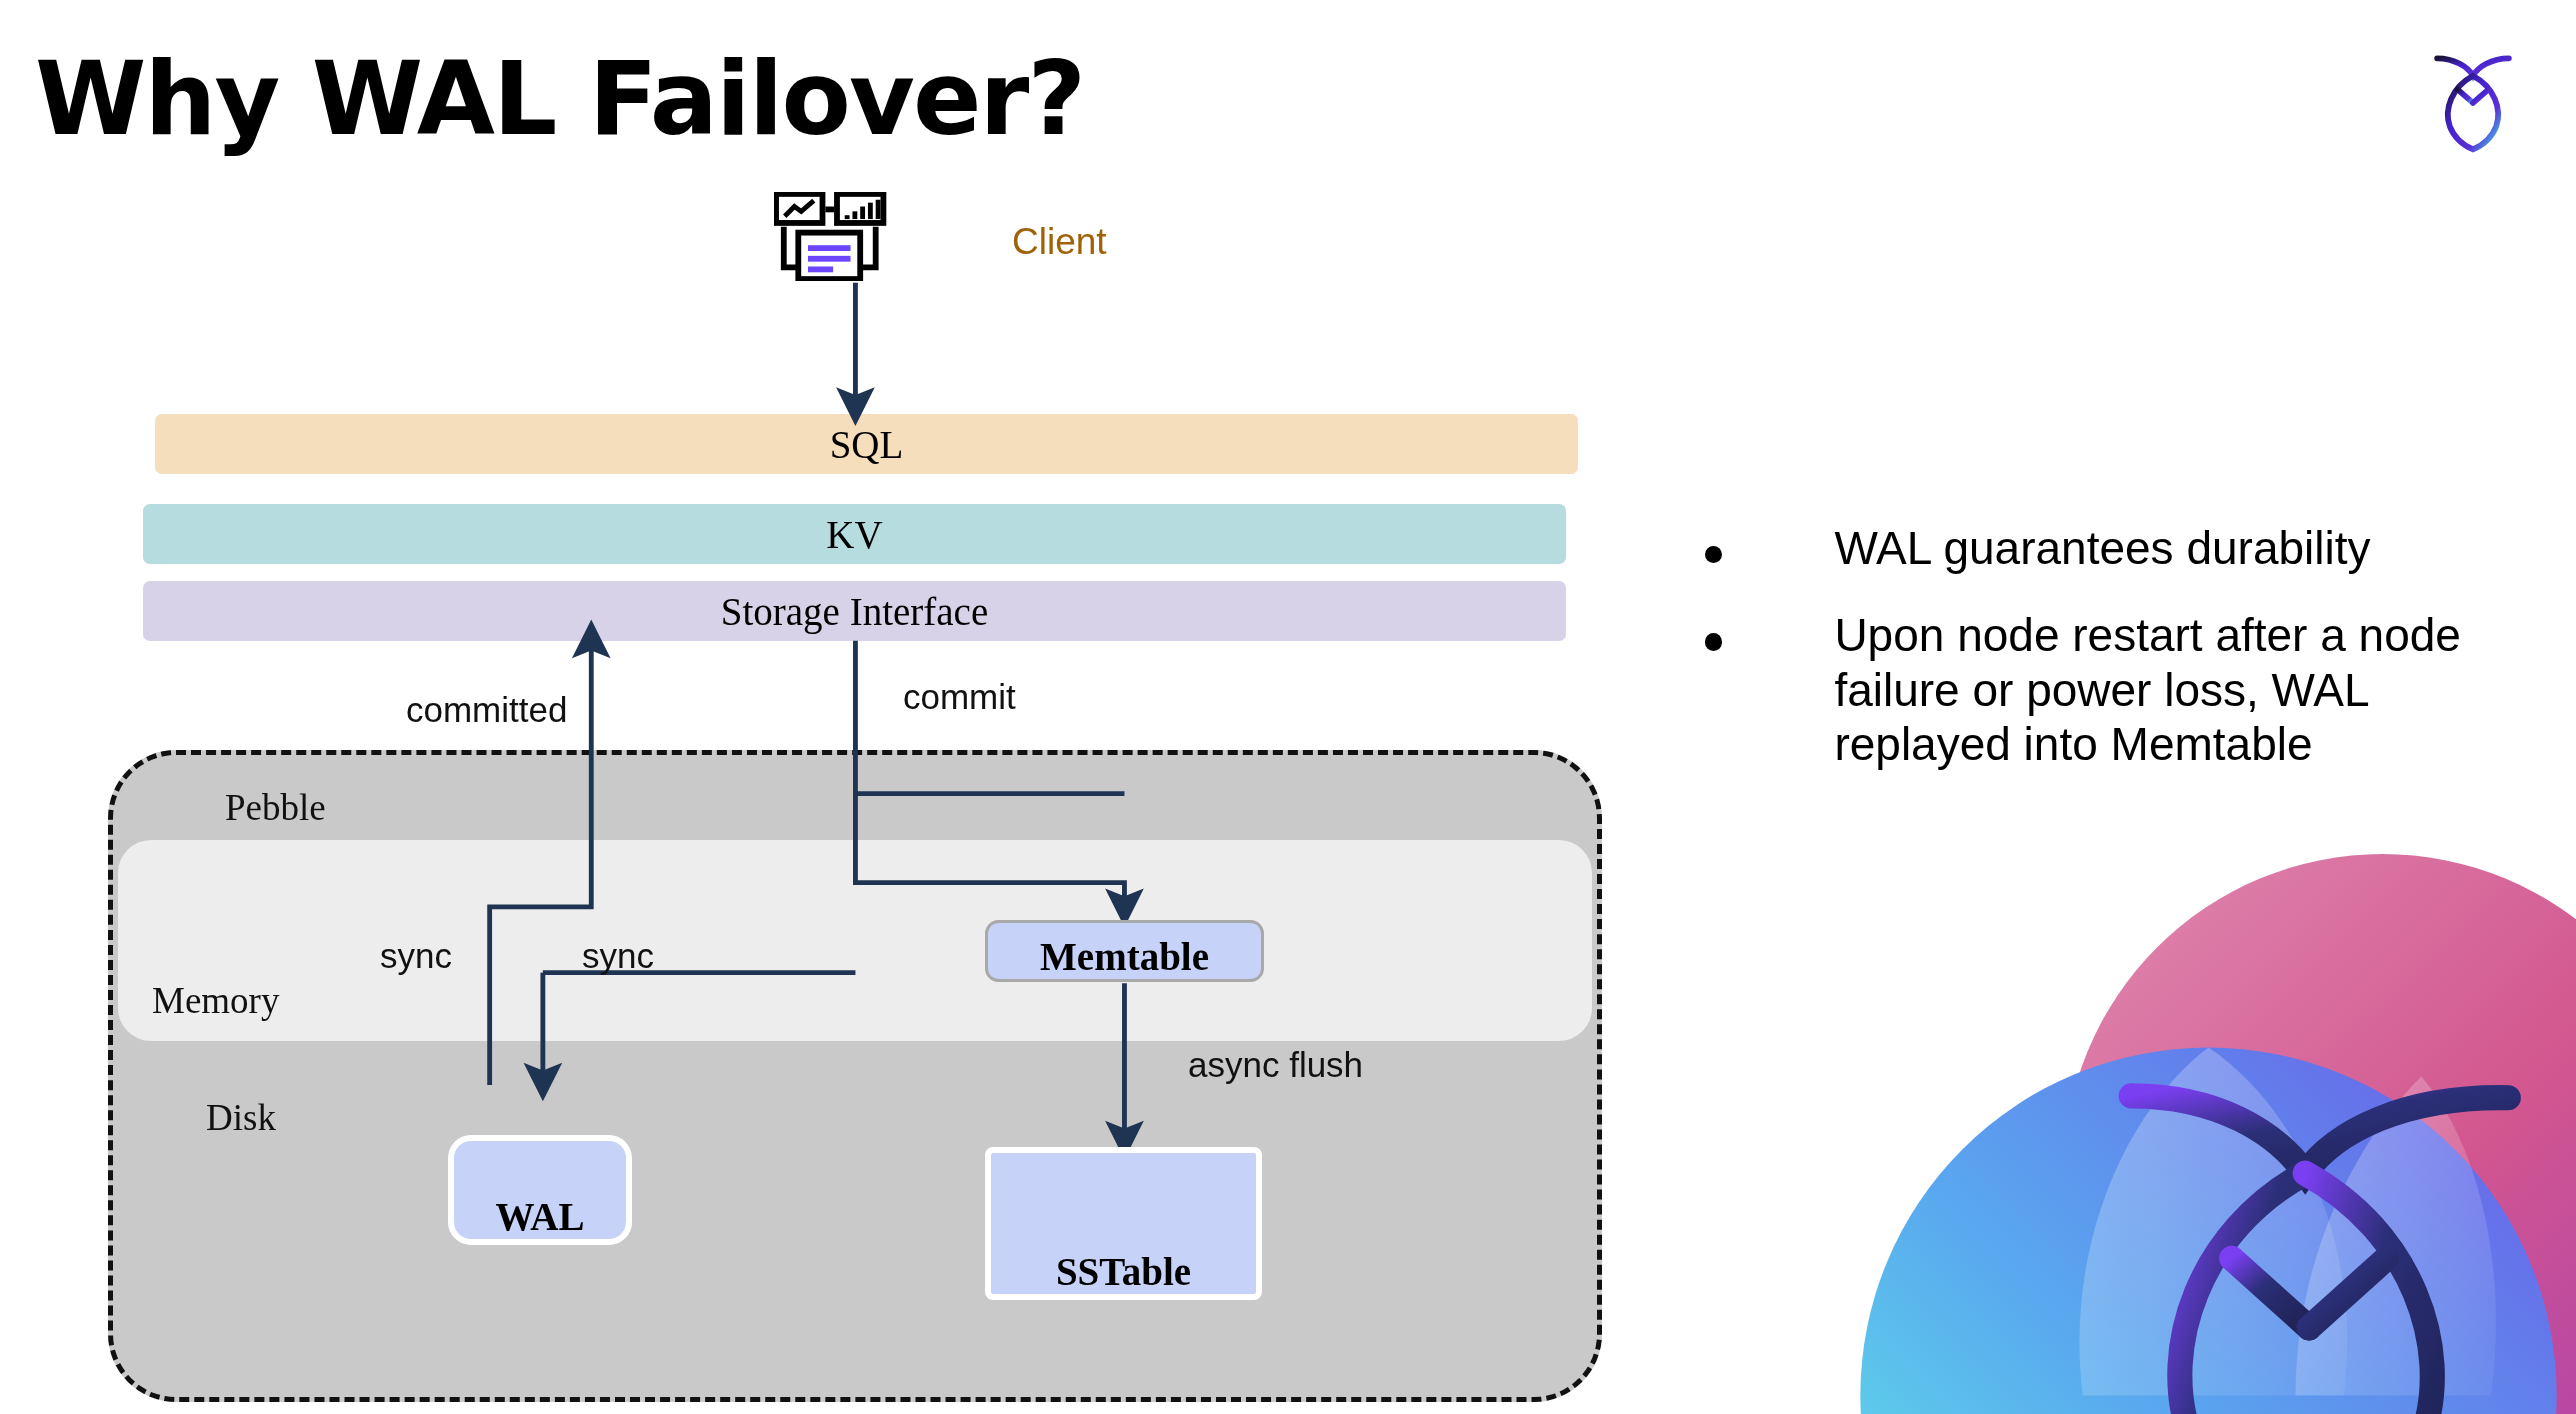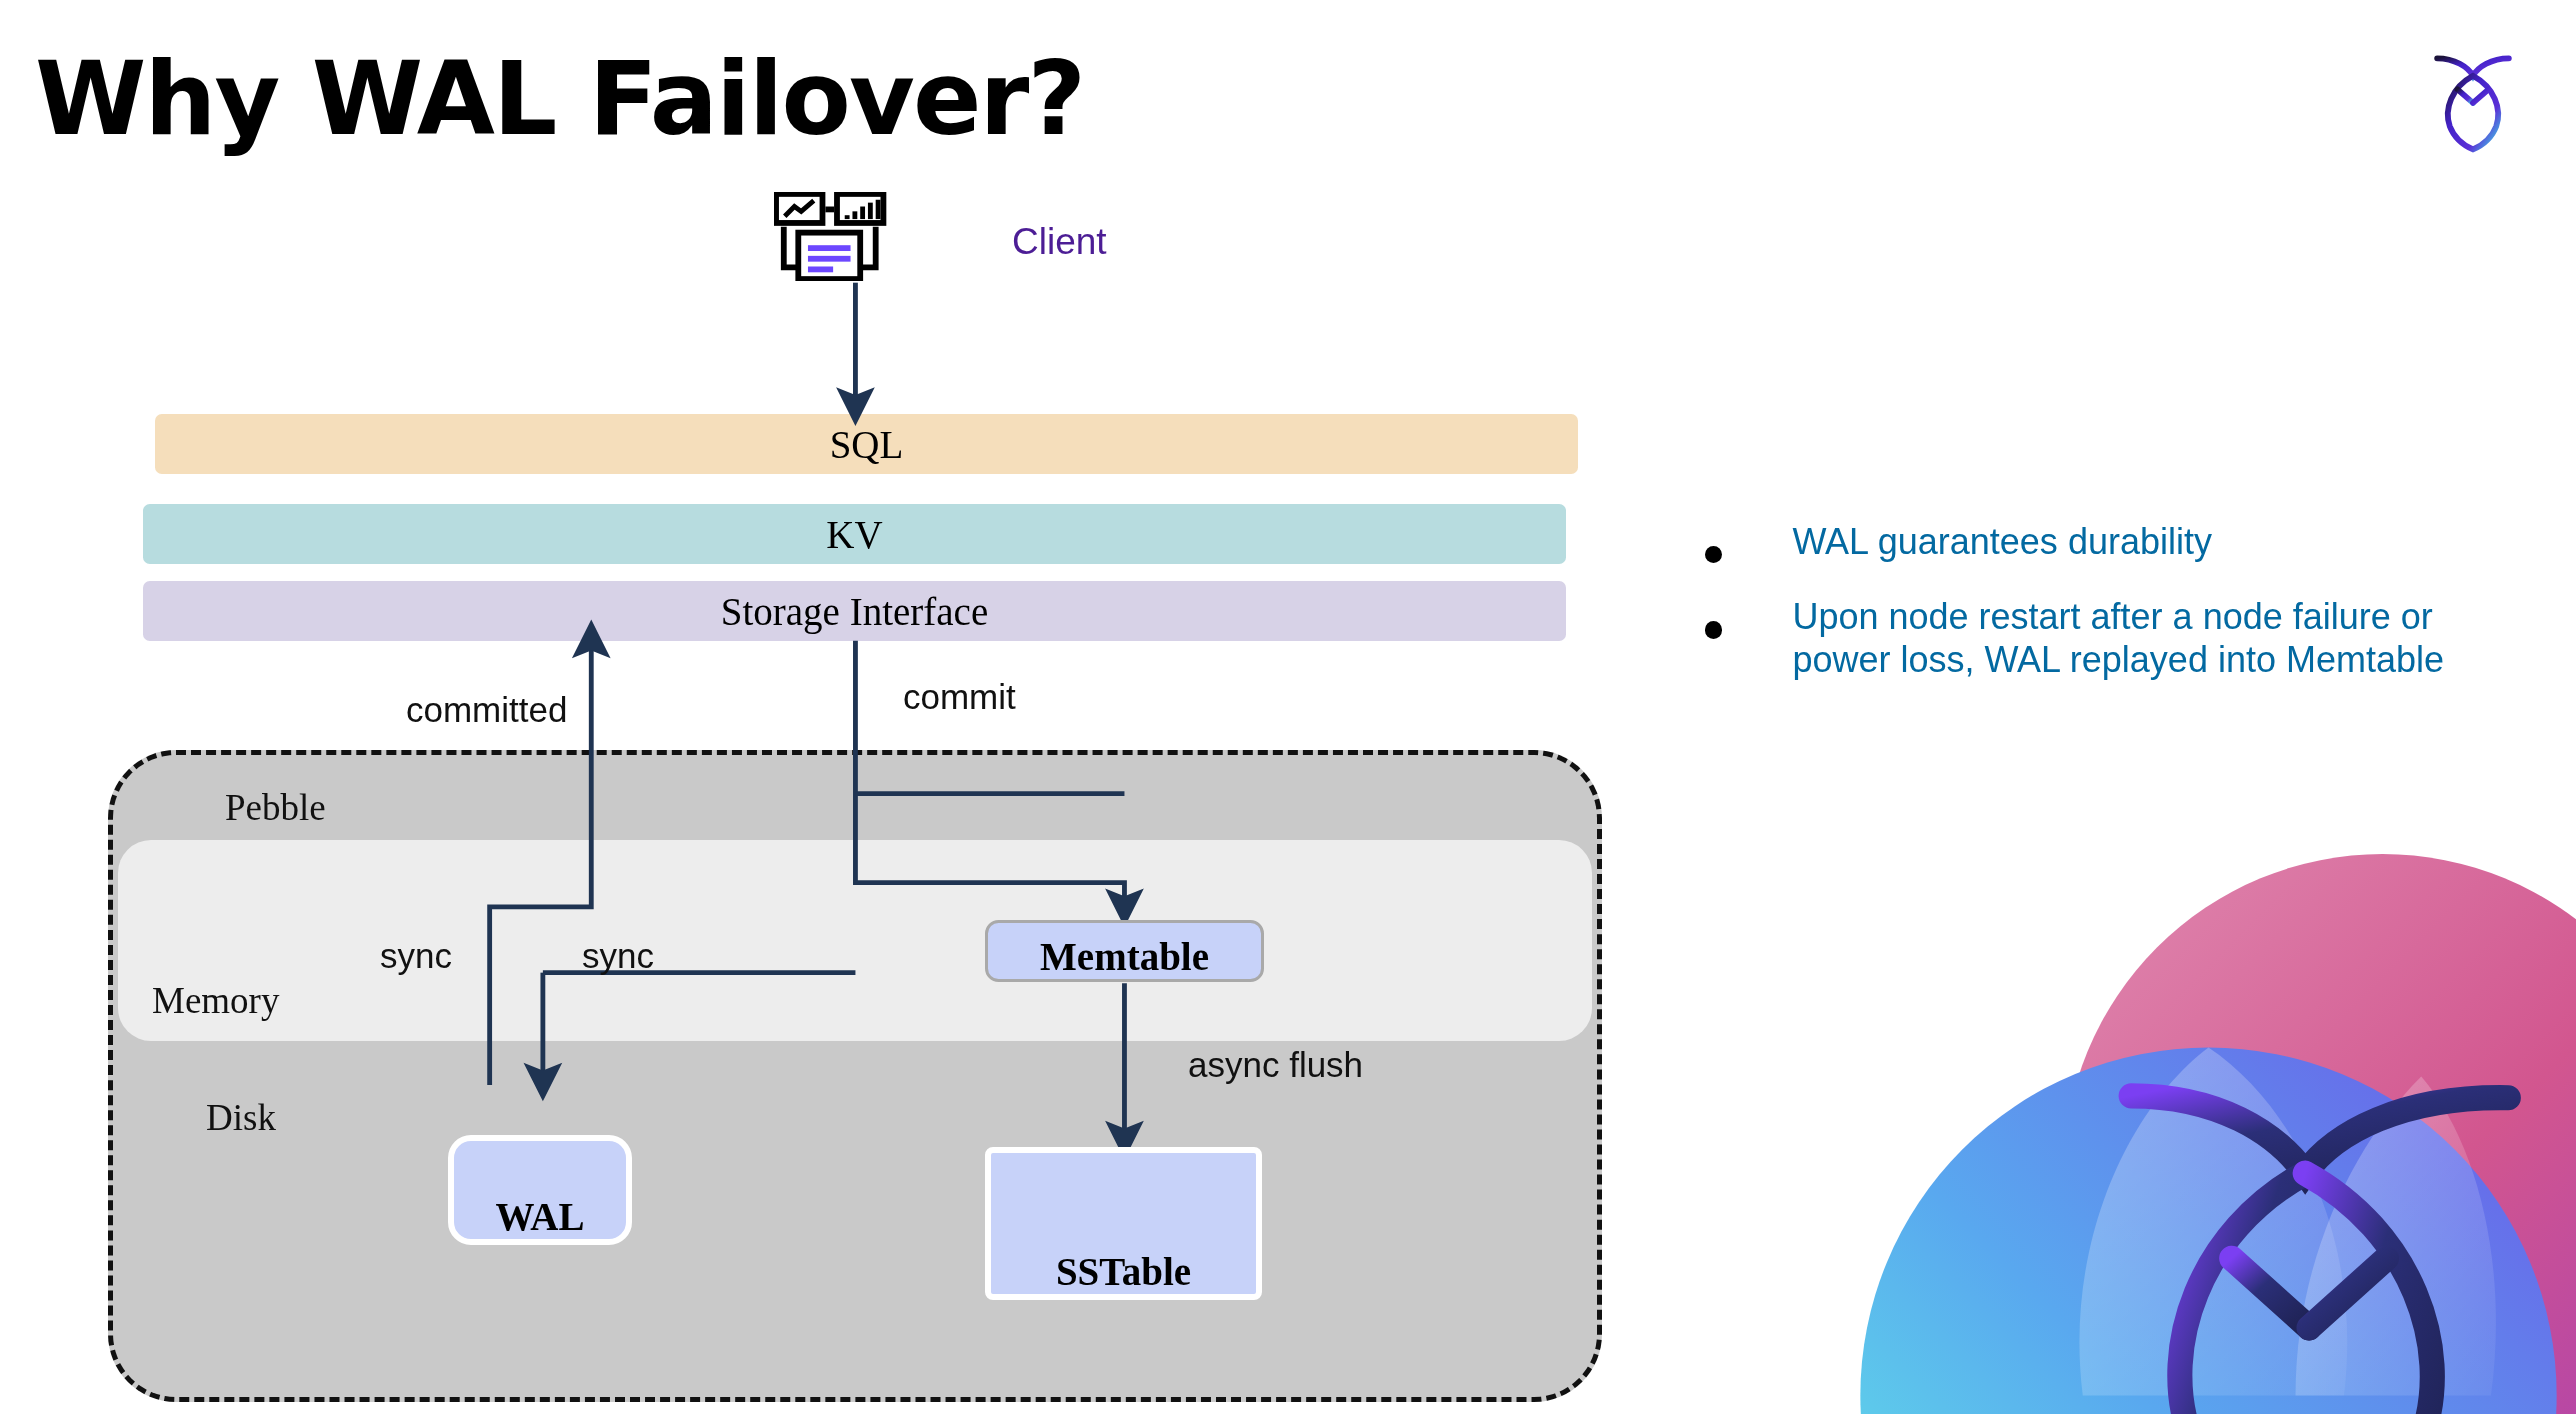--- a/index.html
+++ b/index.html
@@ -55,21 +55,21 @@
     left: 774px;
     top: 192px;
     width: 155px;
     height: 89px;
   }
   #client-label {
     position: absolute;
     left: 1012px;
     top: 221px;
     font-size: 37px;
-    color: #4c1d95;
+    color: #a16207;
     font-family: "Liberation Sans", sans-serif;
   }
 
   
   .stack-bar {
     position: absolute;
     left: 143px;
     width: 1423px;
     height: 60px;
     border-radius: 6.8px;
@@ -207,23 +207,24 @@
     width: 17.4px;
     height: 17.4px;
     border-radius: 50%;
     background: #000;
     flex: 0 0 17.4px;
     margin-top: 25px;
     margin-right: 70px;
   }
   .bullet-text {
     font-family: "Liberation Sans", sans-serif;
-    font-size: 36px;
+    font-size: 46px;
     line-height: 1.18;
-    color: #0369a1;
+    color: #000000;
+    margin-left: 42px;
   }
 </style>
 </head>
 <body>
 
 <div id="slide">
 
   <div id="slide-title">Why WAL Failover?</div>
 
   <div id="brand-logo">

